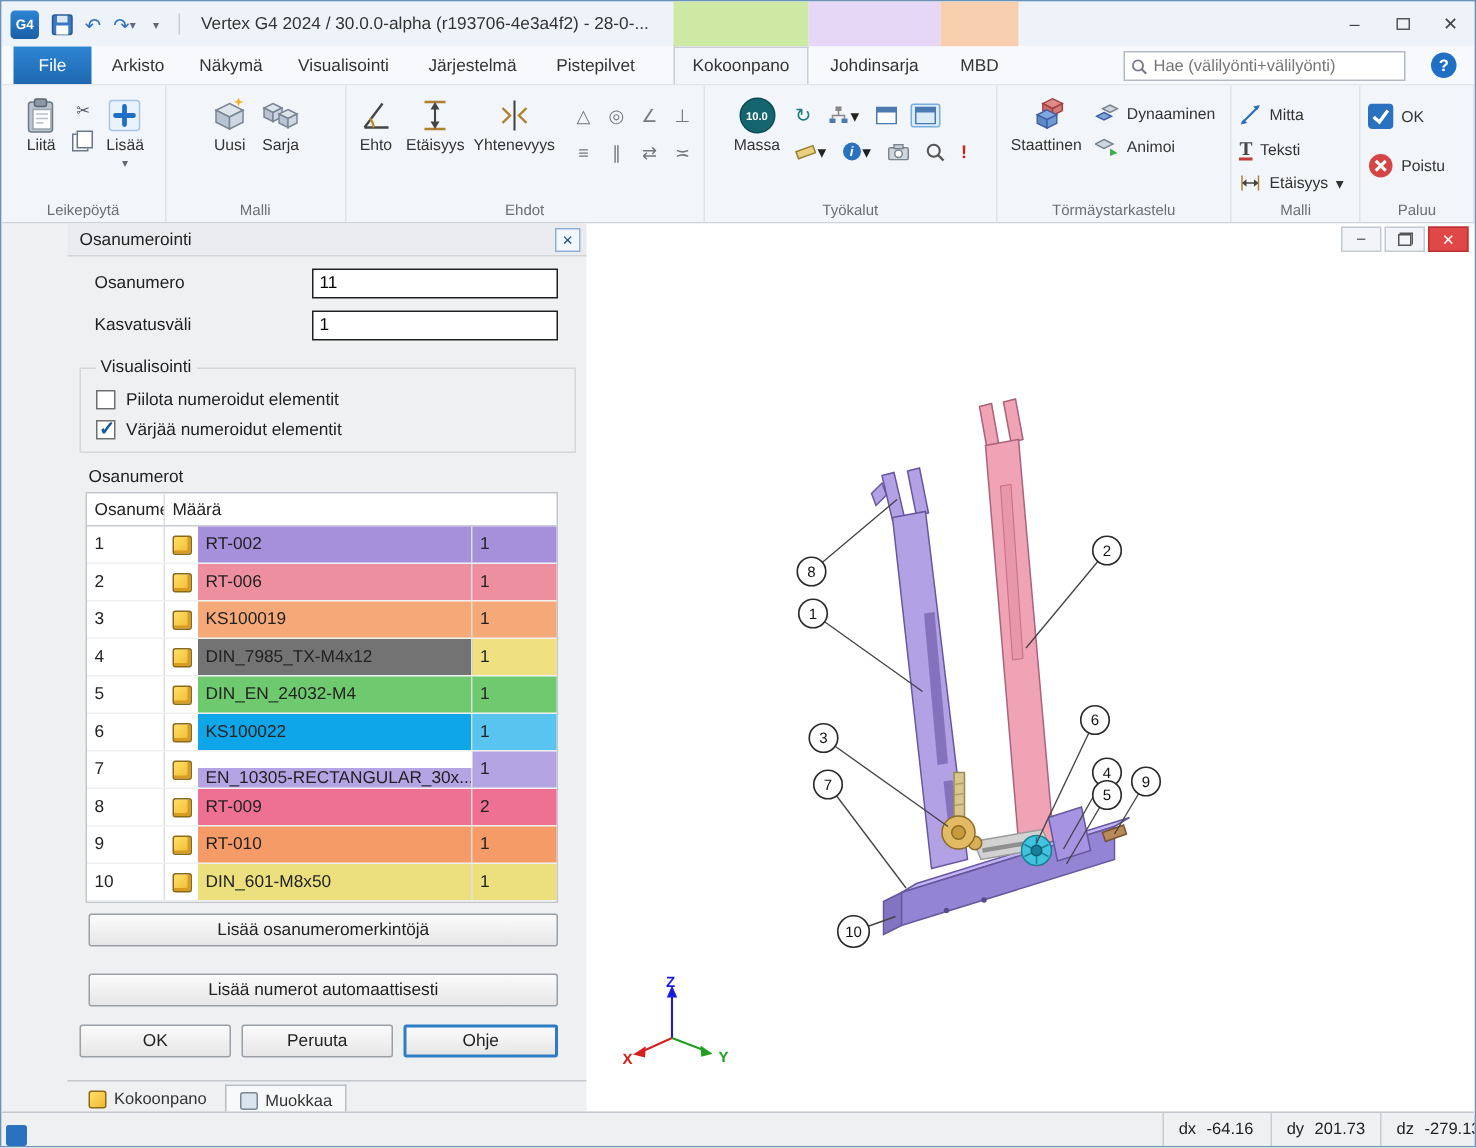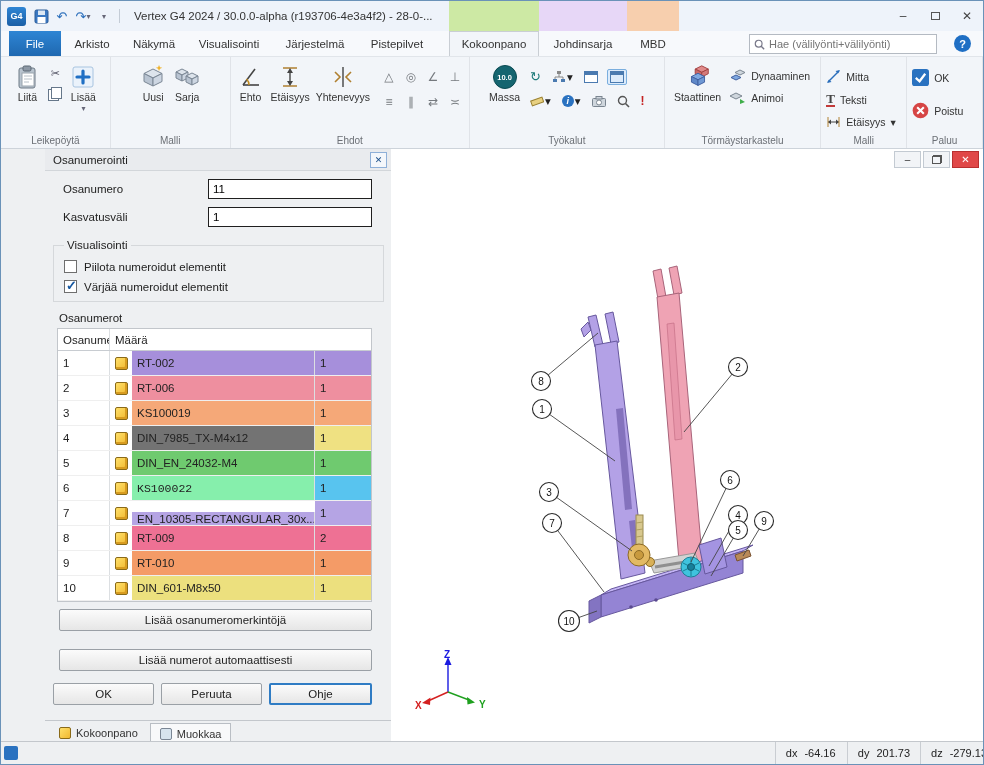--- a/index.html
+++ b/index.html
@@ -104,21 +104,21 @@
   .vp-btn.close { background:#e04848; border-color:#b83030; color:#fff; }
   .gl-restore { position:relative; width:10px; height:9px; display:inline-block; }
   .gl-restore::before { content:""; position:absolute; right:0; top:0; width:7px; height:6px; border:1px solid #555; }
   .gl-restore::after { content:""; position:absolute; left:0; bottom:0; width:7px; height:6px; border:1px solid #555; background:#f2f4f7; }
   .scene { position:absolute; inset:0; }
   .balloon circle { fill:#fff; stroke:#2a2a2a; stroke-width:1.1; }
   .balloon text { font-family:"Liberation Sans",sans-serif; font-size:10px; fill:#111; text-anchor:middle; }
   .leader { stroke:#444; stroke-width:0.9; }
 
   
-  .statusbar { position:absolute; left:0; right:0; bottom:0; height:23px; background:#eef0f2; border-top:1px solid #c3c7cc; display:flex; align-items:center; font-size:11px; color:#222; }
+  .statusbar { position:absolute; left:0; right:0; bottom:0; height:23px; background:#eef0f2; border-top:1px solid #c3c7cc; display:flex; align-items:flex-end; font-size:11px; color:#222; }
   .sb-app { width:14px; height:14px; background:#2a72c0; border-radius:2px; margin-left:3px; }
   .sb-cells { margin-left:auto; display:flex; height:100%; }
   .sb-cell { display:flex; align-items:center; gap:7px; padding:0 10px; border-left:1px solid #c9cdd2; min-width:72px; }
   .sb-cell.dz { margin-right:-14px; }
 </style>
 </head>
 <body>
 
 <div class="win">
 
@@ -538,21 +538,21 @@
         <div class="td c-part" style="background-color: rgb(111, 202, 111);">
             <span>DIN_EN_24032-M4</span>
           </div>
         <div class="td c-qty" style="background-color: rgb(111, 202, 111);">1</div>
       </div>
       <div class="tr">
         <div class="td c-num">6</div>
         <div class="td c-ico">
             <span class="part-ico"></span>
           </div>
-        <div class="td c-part" style="background-color: #86efac; font-family: Liberation Mono, monospace;">
+        <div class="td c-part" style="background-color: #0ea5e9;">
             <span>KS100022</span>
           </div>
         <div class="td c-qty" style="background-color: rgb(88, 196, 239);">1</div>
       </div>
       <div class="tr">
         <div class="td c-num">7</div>
         <div class="td c-ico">
             <span class="part-ico"></span>
           </div>
         <div class="td c-part" style="background-color: rgb(181, 164, 228); margin-top: 11px;">

